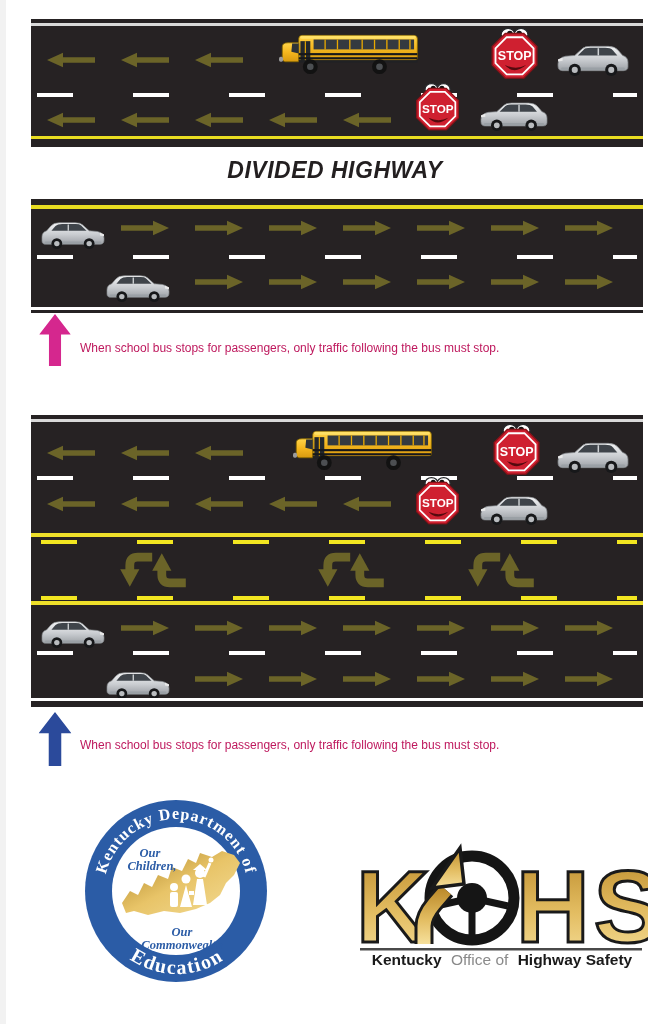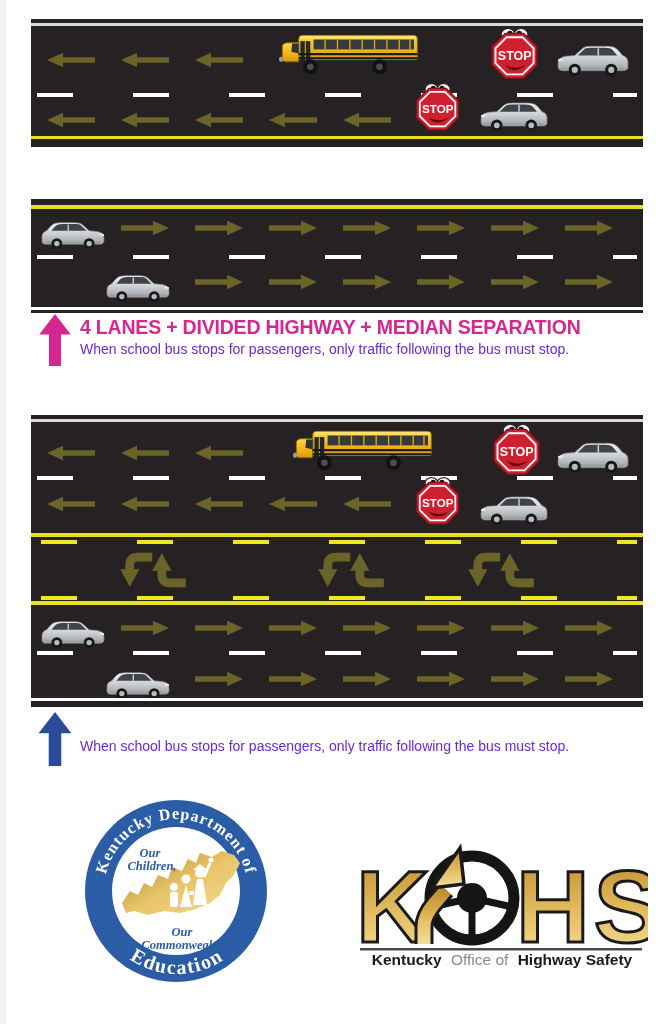--- a/index.html
+++ b/index.html
@@ -12,21 +12,21 @@
   .wdash{position:absolute;left:6px;right:6px;height:4px;
          background:repeating-linear-gradient(90deg,#ffffff 0 36px,transparent 36px 96px);}
   .ydash{position:absolute;left:10px;right:6px;height:4px;
          background:repeating-linear-gradient(90deg,#f2e620 0 36px,transparent 36px 96px);}
   .lane{position:absolute;display:flex;gap:22px;}
   .lar{width:52px;height:16px;flex:0 0 auto;display:block;}
   .flipx{transform:scaleX(-1);}
   .title{position:absolute;left:0;width:670px;text-align:center;
          font-weight:800;font-style:italic;font-size:23px;letter-spacing:.5px;color:#231f20;}
   .bigHead{position:absolute;left:80px;font-weight:800;font-size:19.5px;letter-spacing:-.2px;white-space:nowrap;}
-  .cap{position:absolute;left:80px;font-size:14px;color:#6d28d9;white-space:nowrap;}
+  .cap{position:absolute;left:80px;font-size:12px;color:#be185d;white-space:nowrap;}
   .pink{color:#d5278e;} .blue{color:#2b4a9b;}
   svg{display:block;}
 </style>
 </head>
 <body>
 
 <div class="page">
   <div class="edge"></div>
 
   <svg width="0" height="0" style="position:absolute" aria-hidden="true">
@@ -162,20 +162,21 @@
     </div>
     <svg class="abs" style="left:381px;top:63px;width:52px;height:49px;" viewBox="0 0 60 56">
         <use href="#stopsign"></use>
       </svg>
     <svg class="abs" style="left:447px;top:79px;width:72px;height:33px;" viewBox="0 0 100 46">
         <use href="#suv"></use>
       </svg>
     <div class="hline" style="top:117px;height:3px;background:#e9dd21;"></div>
   </div>
 
+  <div class="title" style="top:157px;">DIVIDED HIGHWAY</div>
 
   <div class="road" style="top:199px;height:114px;">
     <div class="hline" style="top:6px;height:3.5px;background:#e9dd21;"></div>
     <svg class="abs flipx" style="left:8px;top:19px;width:68px;height:31px;" viewBox="0 0 100 46">
         <use href="#suv"></use>
       </svg>
     <div class="lane" style="left:88px;top:21px;">
       <svg class="lar flipx">
           <use href="#arrL"></use>
         </svg>
@@ -221,21 +222,20 @@
       <svg class="lar flipx">
           <use href="#arrL"></use>
         </svg>
     </div>
     <div class="hline" style="top:108px;height:3px;background:#ffffff;"></div>
   </div>
 
   <svg class="abs" style="left:38px;top:314px;width:34px;height:52px;fill:#d5278e;" viewBox="0 0 34 56">
       <use href="#uparrow"></use>
     </svg>
-  <div class="bigHead pink" style="top:316px;">4 LANES + DIVIDED HIGHWAY + MEDIAN SEPARATION</div>
   <div class="cap" style="top:341px;">When school bus stops for passengers, only traffic following the bus must stop.</div>
 
   <div class="road" style="top:415px;height:292px;">
     <div class="hline" style="top:4px;height:3px;background:#d9d9d9;"></div>
     <div class="lane" style="left:14px;top:30px;">
       <svg class="lar">
           <use href="#arrL"></use>
         </svg>
       <svg class="lar">
           <use href="#arrL"></use>

